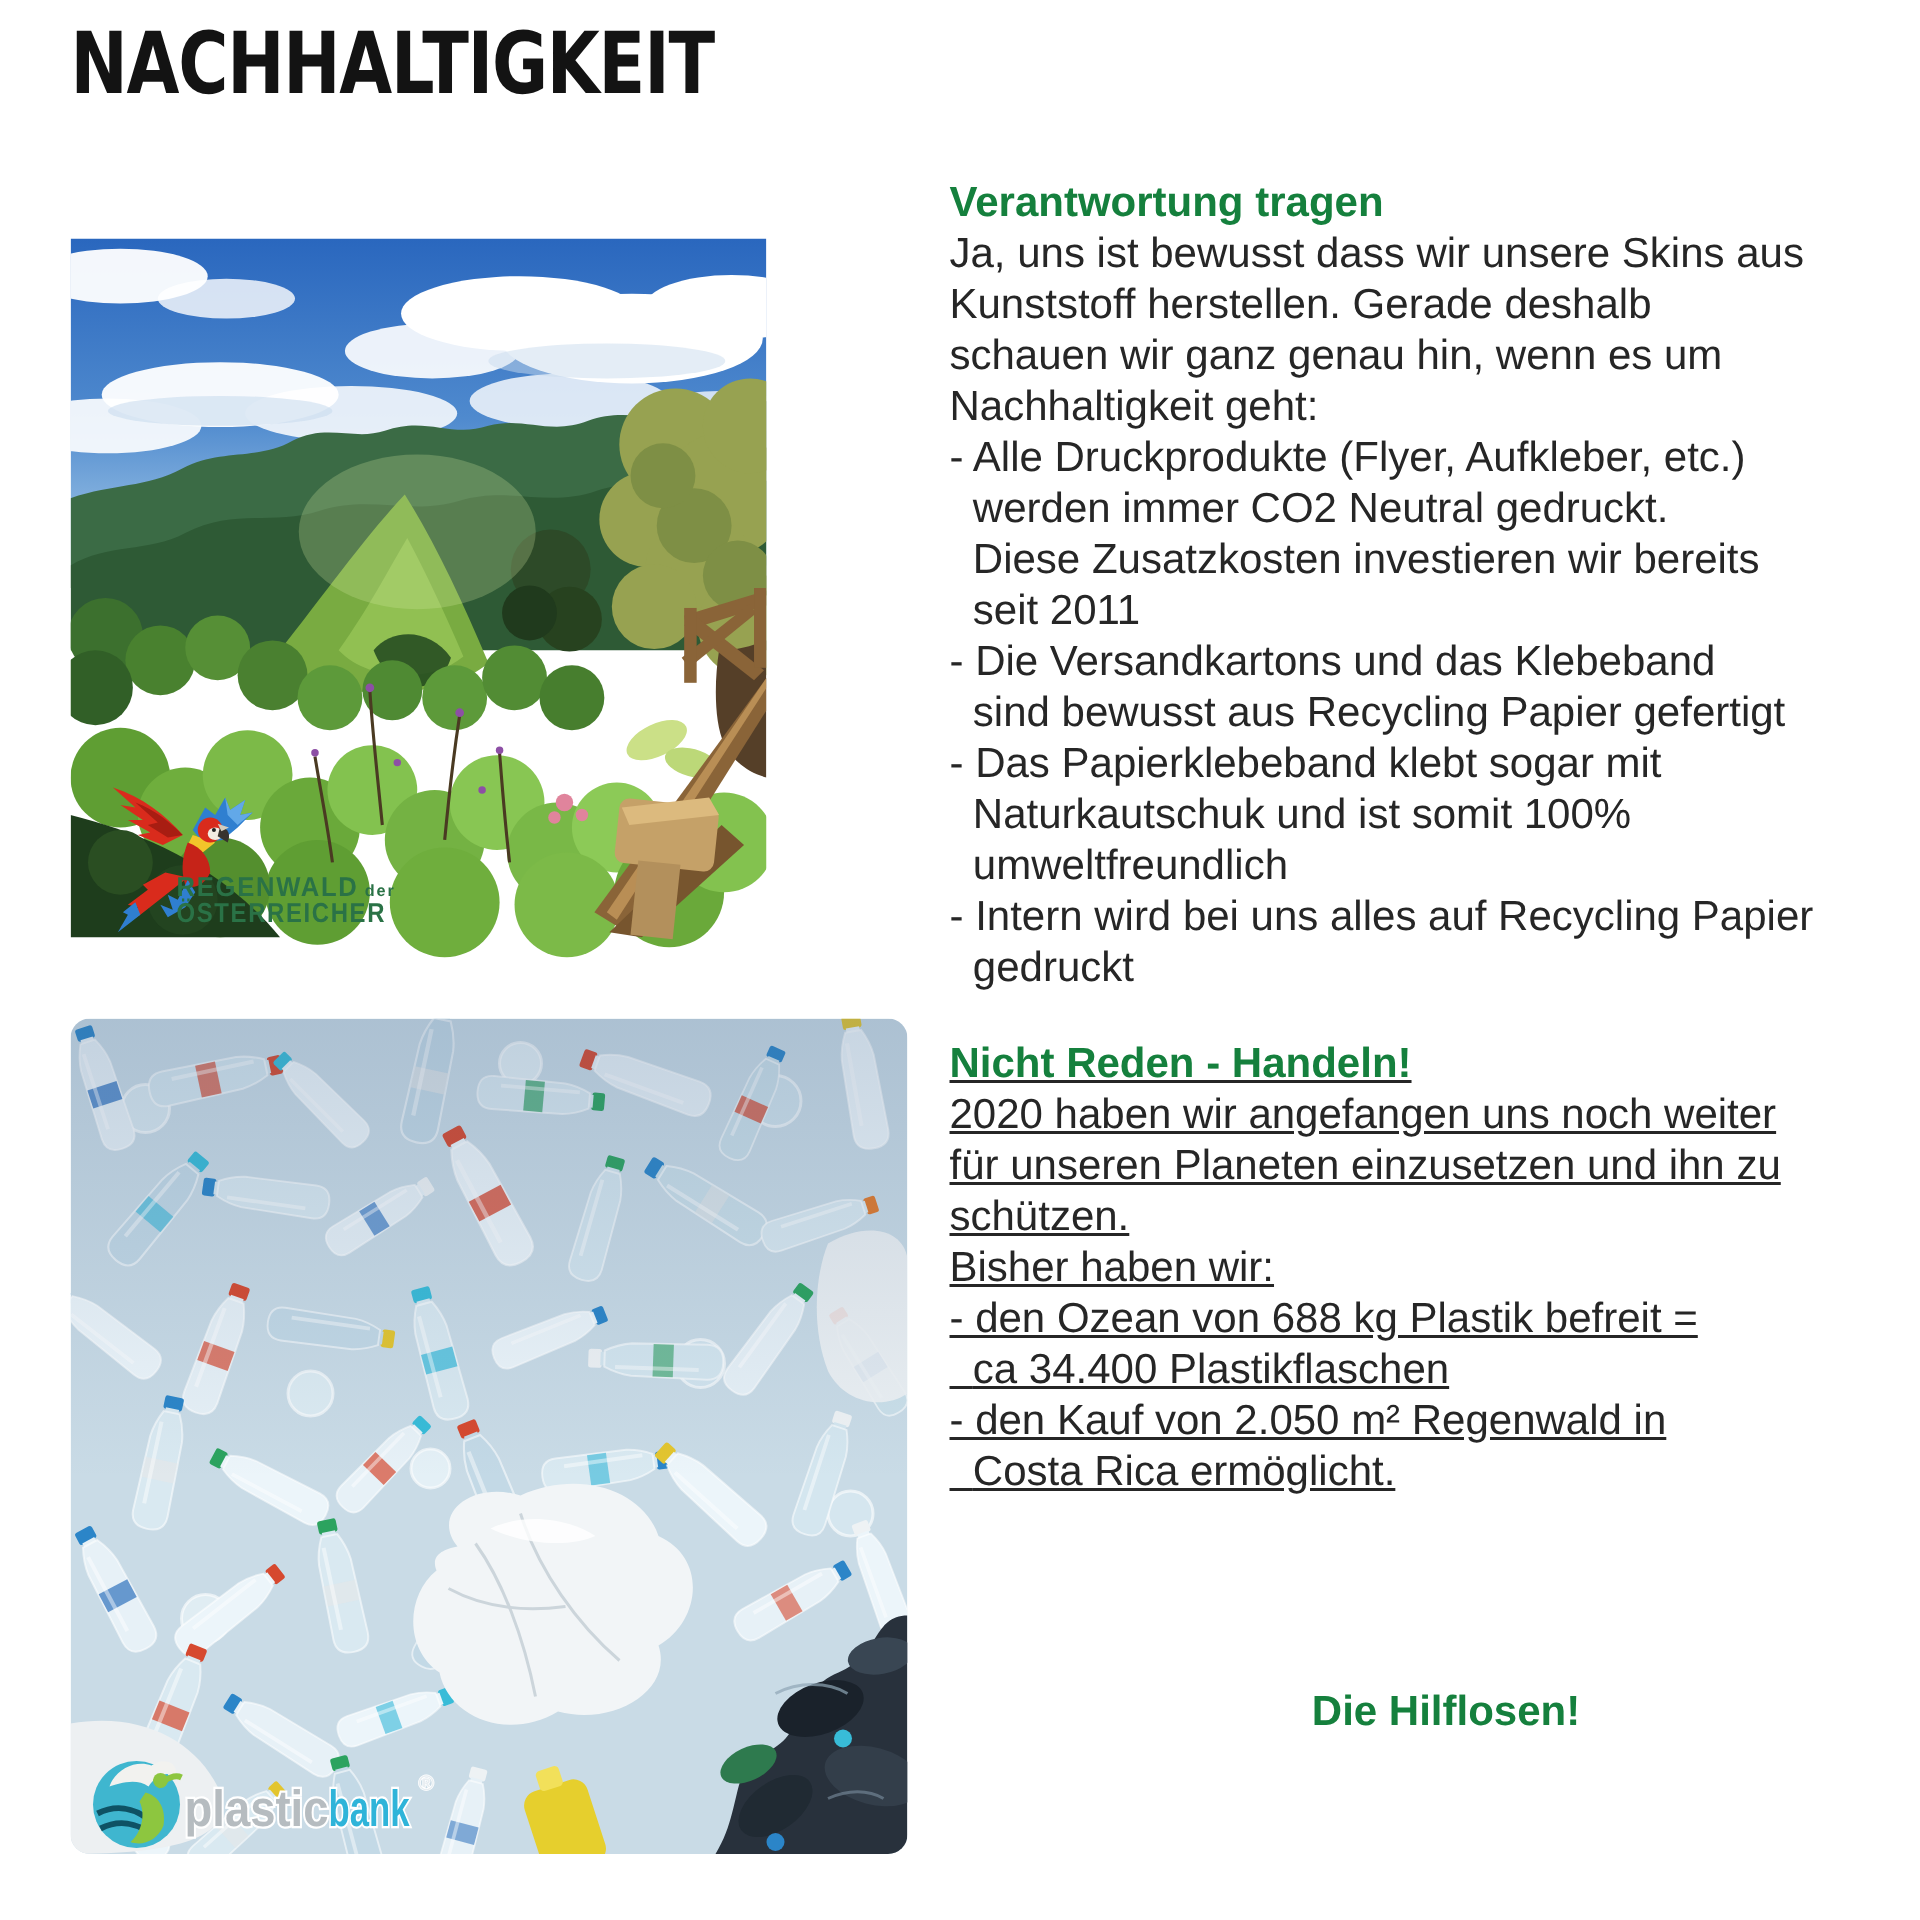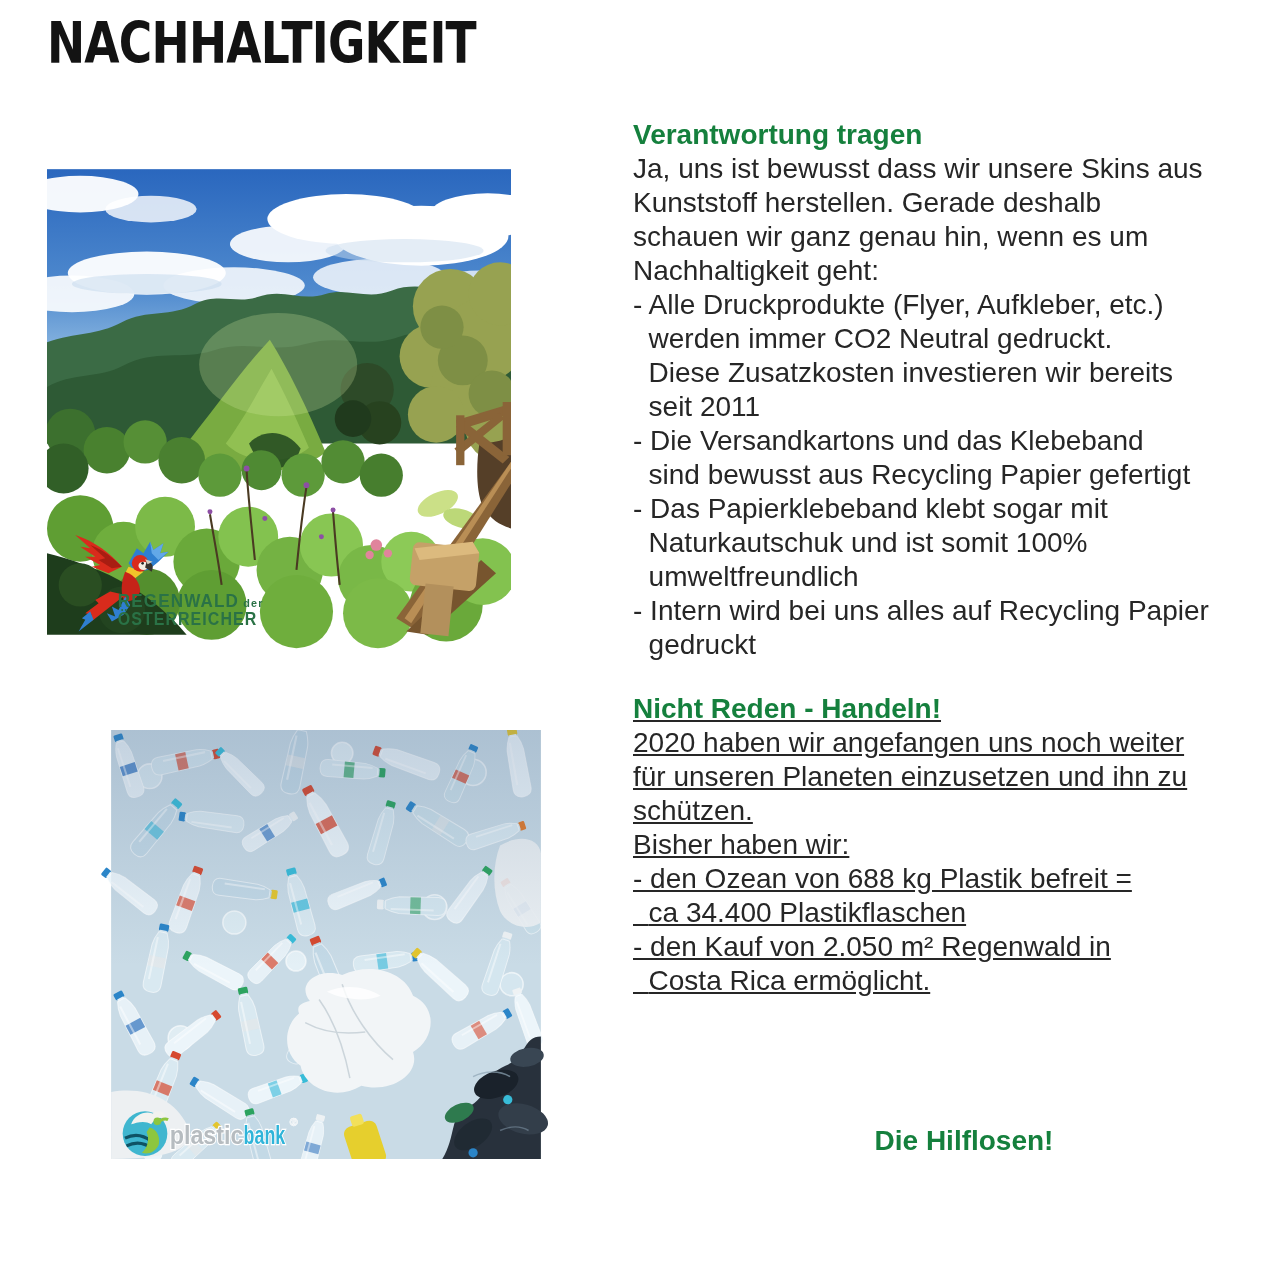--- a/index.html
+++ b/index.html
@@ -2,22 +2,22 @@
 <html><head>
 <meta charset="utf-8">
 <style>
   html,body{margin:0;padding:0;background:#ffffff;}
   .canvas{position:relative;width:1280px;height:1280px;background:#ffffff;overflow:hidden;
           font-family:"Liberation Sans",sans-serif;color:#242424;margin-left:20px;}
   .title{position:absolute;left:27px;top:14px;margin:0;font-size:57px;line-height:1.05;
          font-weight:bold;color:#131313;font-family:"DejaVu Sans",sans-serif;
          transform:scaleX(.8);transform-origin:left top;white-space:nowrap;letter-spacing:-1px;}
   .photo{position:absolute;left:27px;margin:0;overflow:hidden;}
-  .photo1{top:122px;width:464px;height:560px;}
-  .photo2{top:730px;width:558px;height:429px;border-radius:13px;}
+  .photo1{top:112px;width:464px;height:560px;}
+  .photo2{top:679px;width:558px;height:557px;border-radius:13px;}
   .photo svg{display:block;width:100%;height:100%;}
   .block{position:absolute;left:613px;width:662px;font-size:28px;line-height:34px;color:#262626;}
   .h{font-weight:bold;color:#15803d;}
   .b{white-space:pre-wrap;}
   #b1{top:118px;}
   #b2{top:692px;text-decoration:underline;}
   #b3{top:1012px;}
   #b4{top:1124px;text-align:center;}
 </style>
 </head>

